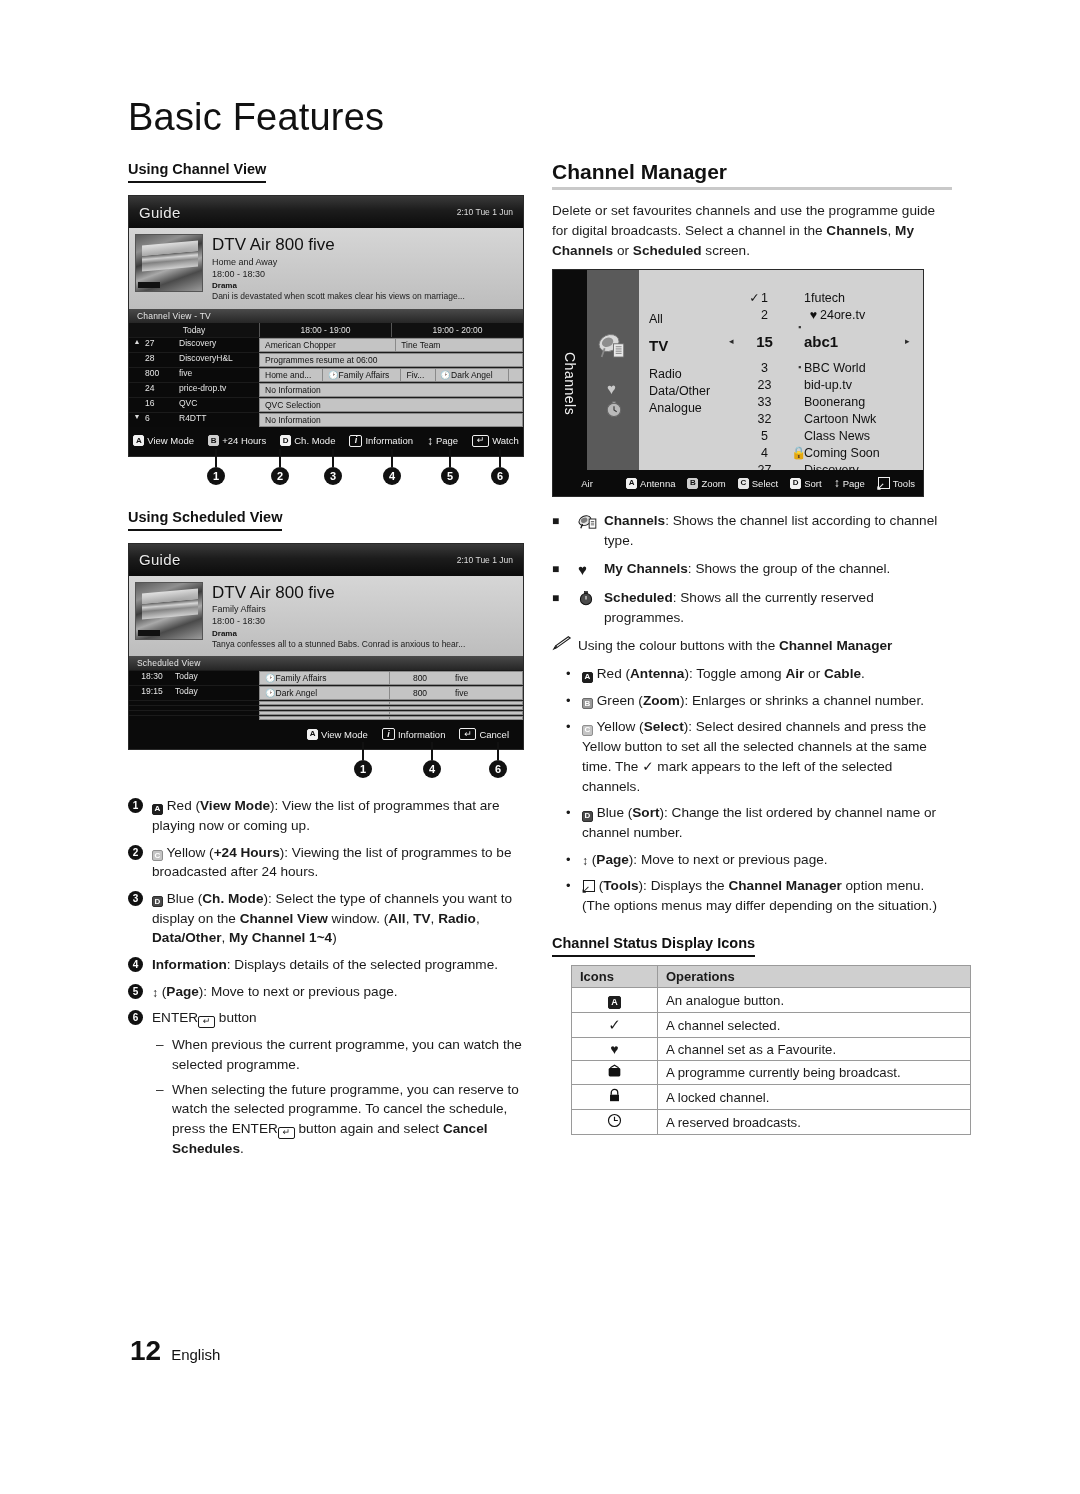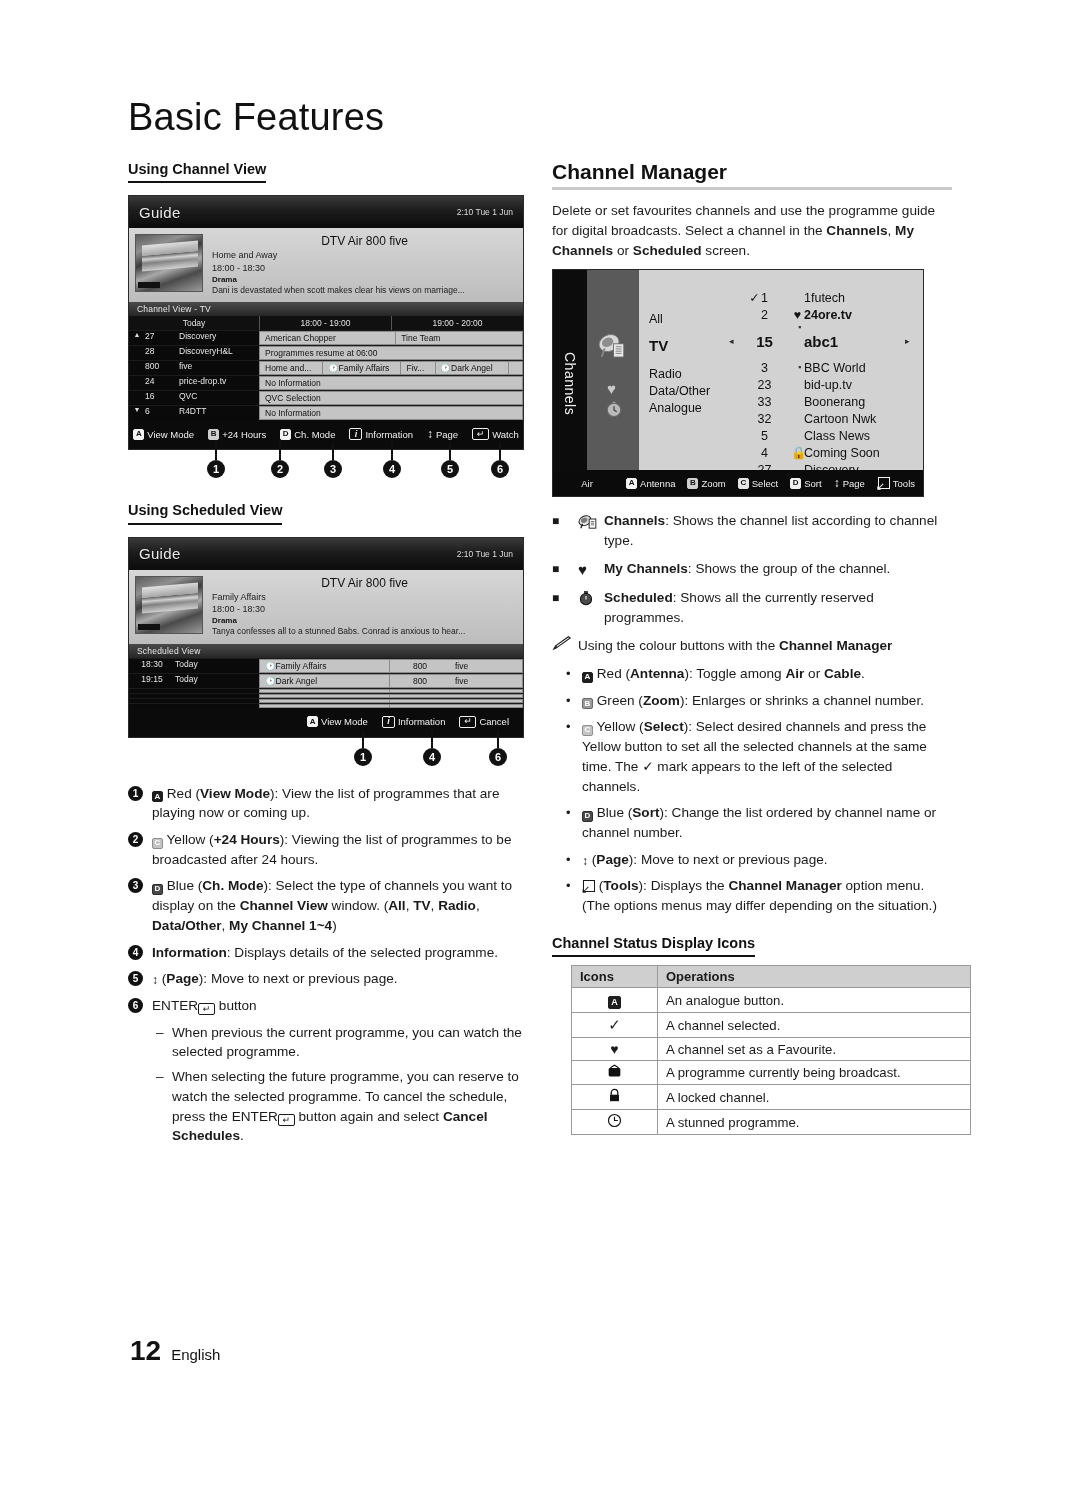--- a/index.html
+++ b/index.html
@@ -67,21 +67,21 @@
   .thumb:before {
     content:""; position:absolute; left:6px; top:8px; width:56px; height:26px;
     background:linear-gradient(#efefef,#b4b4b4 40%,#6e6e6e 42%,#e7e7e7 55%,#8a8a8a 70%,#dadada);
     transform:skewY(-5deg); opacity:.85;
   }
   .thumb:after {
     content:""; position:absolute; left:2px; bottom:3px; width:22px; height:6px;
     background:#111; color:#fff;
   }
   .info-lines { flex:1; min-width:0; }
-  .il1 { font-size:12px; line-height:1.25; color:#111;text-align:center; }
+  .il1 { font-size:17px; line-height:1.25; color:#111; }
   .il2, .il3 { font-size:9px; line-height:1.35; color:#1c1c1c; }
   .il4 { font-size:8px; font-weight:bold; line-height:1.4; color:#111; }
   .il5 { font-size:8.5px; line-height:1.35; color:#1c1c1c; white-space:nowrap;
          overflow:hidden; text-overflow:ellipsis; }
 
   .tv-viewlabel {
     background:linear-gradient(to bottom,#4a4a4a,#262626);
     font-size:8.5px; padding:2px 8px; color:#e6e6e6; letter-spacing:.2px;
   }
   .grid-head { display:flex; background:#101010; font-size:8.5px; color:#e2e2e2; }
@@ -555,21 +555,21 @@
           <div class="rw" style="position: absolute; top: 90px; left: 0px; width: 46px;"><span class="mk"></span>3</div>
           <div class="rw" style="position: absolute; top: 107px; left: 0px; width: 46px;"><span class="mk"></span>23</div>
           <div class="rw" style="position: absolute; top: 124px; left: 0px; width: 46px;"><span class="mk"></span>33</div>
           <div class="rw" style="position: absolute; top: 141px; left: 0px; width: 46px;"><span class="mk"></span>32</div>
           <div class="rw" style="position: absolute; top: 158px; left: 0px; width: 46px;"><span class="mk"></span>5</div>
           <div class="rw" style="position: absolute; top: 175px; left: 0px; width: 46px;"><span class="mk"></span>4</div>
           <div class="rw" style="position: absolute; top: 192px; left: 0px; width: 46px;"><span class="mk"></span>27</div>
         </div>
       <div class="cm-namecol" id="cm-names">
           <div class="rw" style="position: absolute; top: 20px; left: 0px;"><span class="mk"></span>1futech</div>
-          <div class="rw" style="position: absolute; top: 37px; left: 0px; font-weight: bold;"><span class="mk">♥</span>24ore.tv</div>
+          <div class="rw" style="position: absolute; top: 37px; left: 16px;"><span class="mk">♥</span>24ore.tv</div>
           <div class="rw big" style="position: absolute; top: 54px; left: 0px;"><span class="mk"></span>abc1</div>
           <div class="rw" style="position: absolute; top: 90px; left: 0px;"><span class="mk"></span>BBC World</div>
           <div class="rw" style="position: absolute; top: 107px; left: 0px;"><span class="mk"></span>bid-up.tv</div>
           <div class="rw" style="position: absolute; top: 124px; left: 0px;"><span class="mk"></span>Boonerang</div>
           <div class="rw" style="position: absolute; top: 141px; left: 0px;"><span class="mk"></span>Cartoon Nwk</div>
           <div class="rw" style="position: absolute; top: 158px; left: 0px;"><span class="mk"></span>Class News</div>
           <div class="rw" style="position: absolute; top: 175px; left: 0px;"><span class="mk">🔒</span>Coming Soon</div>
           <div class="rw" style="position: absolute; top: 192px; left: 0px;"><span class="mk"></span>Discovery</div>
         </div>
       <div class="cm-footer">
@@ -722,21 +722,21 @@
                 <path d="M4 8 V5.5 a4 4 0 0 1 8 0 V8" stroke="#111" stroke-width="1.6" fill="none"></path>
                 <rect x="2.5" y="8" width="11" height="8" fill="#111"></rect>
               </svg></td>
             <td class="op">A locked channel.</td>
           </tr>
           <tr>
             <td class="ic"><svg viewBox="0 0 18 18" style="width:15px;height:15px;">
                 <circle cx="9" cy="9" r="7.2" fill="none" stroke="#111" stroke-width="1.4"></circle>
                 <path d="M9 4.4 V9 H13" stroke="#111" stroke-width="1.4" fill="none"></path>
               </svg></td>
-            <td class="op">A stunned programme.</td>
+            <td class="op">A reserved broadcasts.</td>
           </tr>
         </tbody>
     </table>
 
   </div>
 
   <div class="pagefoot">
     <div class="pagenum">12</div>
     <div class="pagelang">English</div>
   </div>

